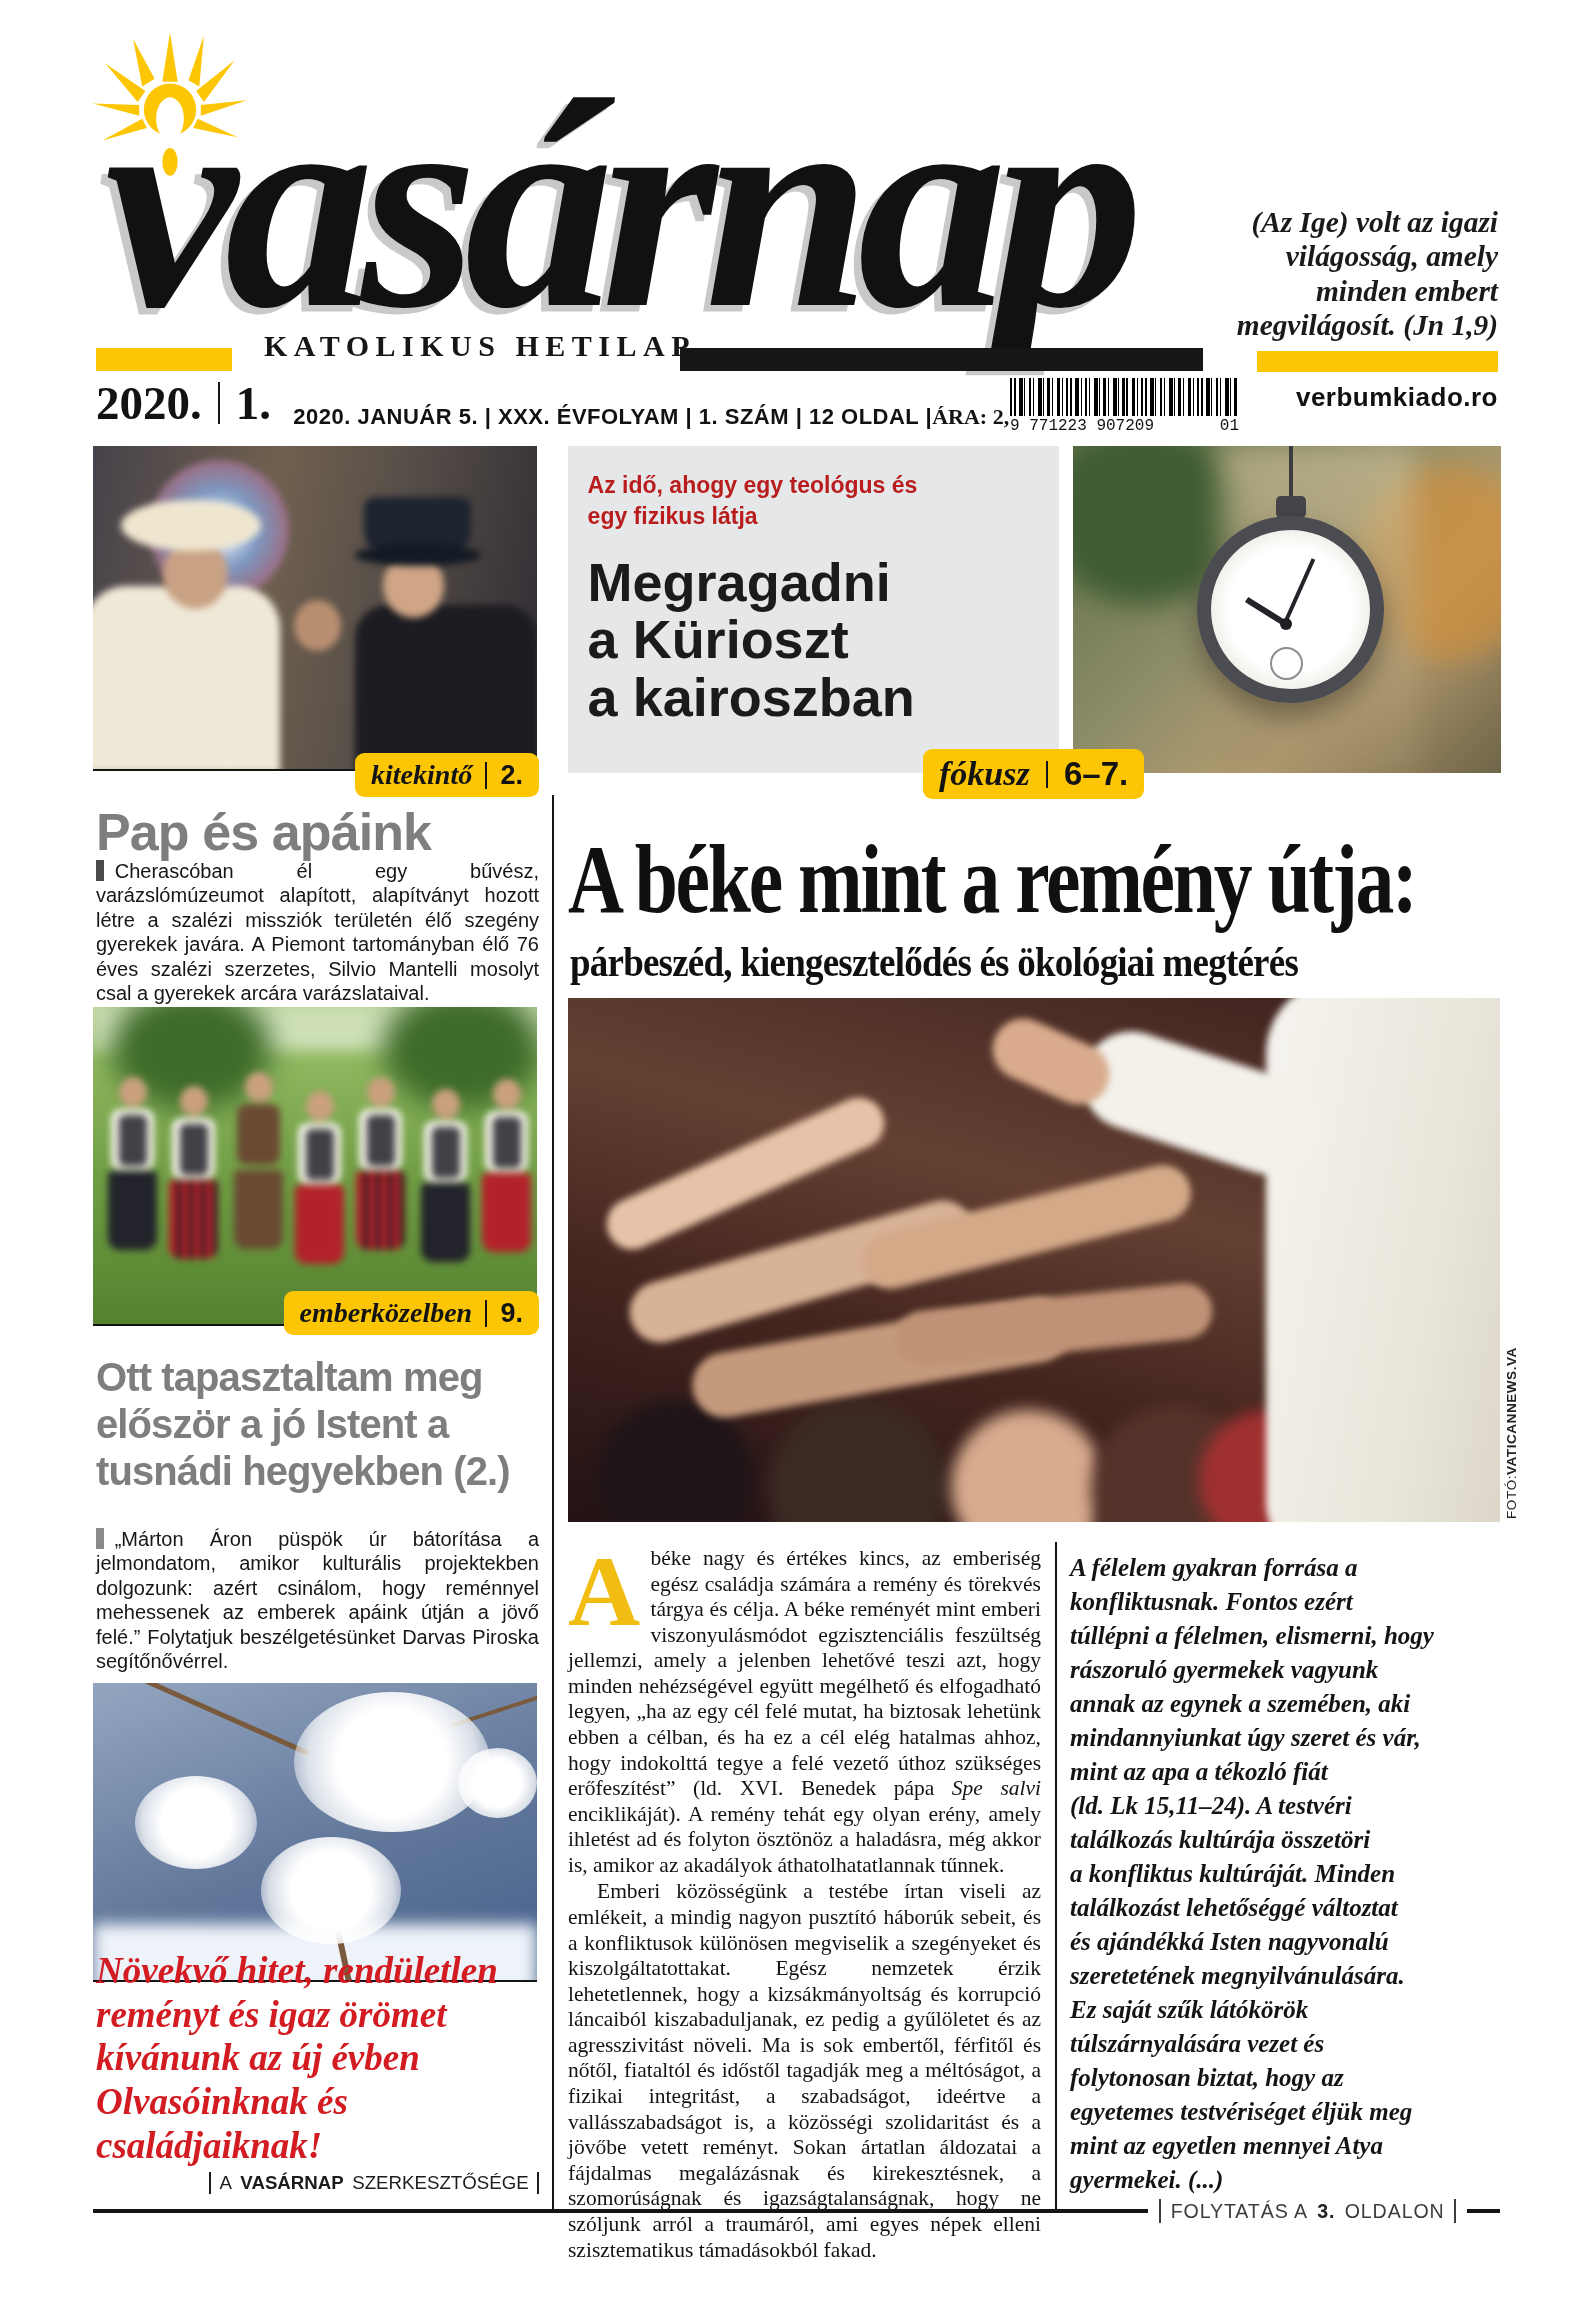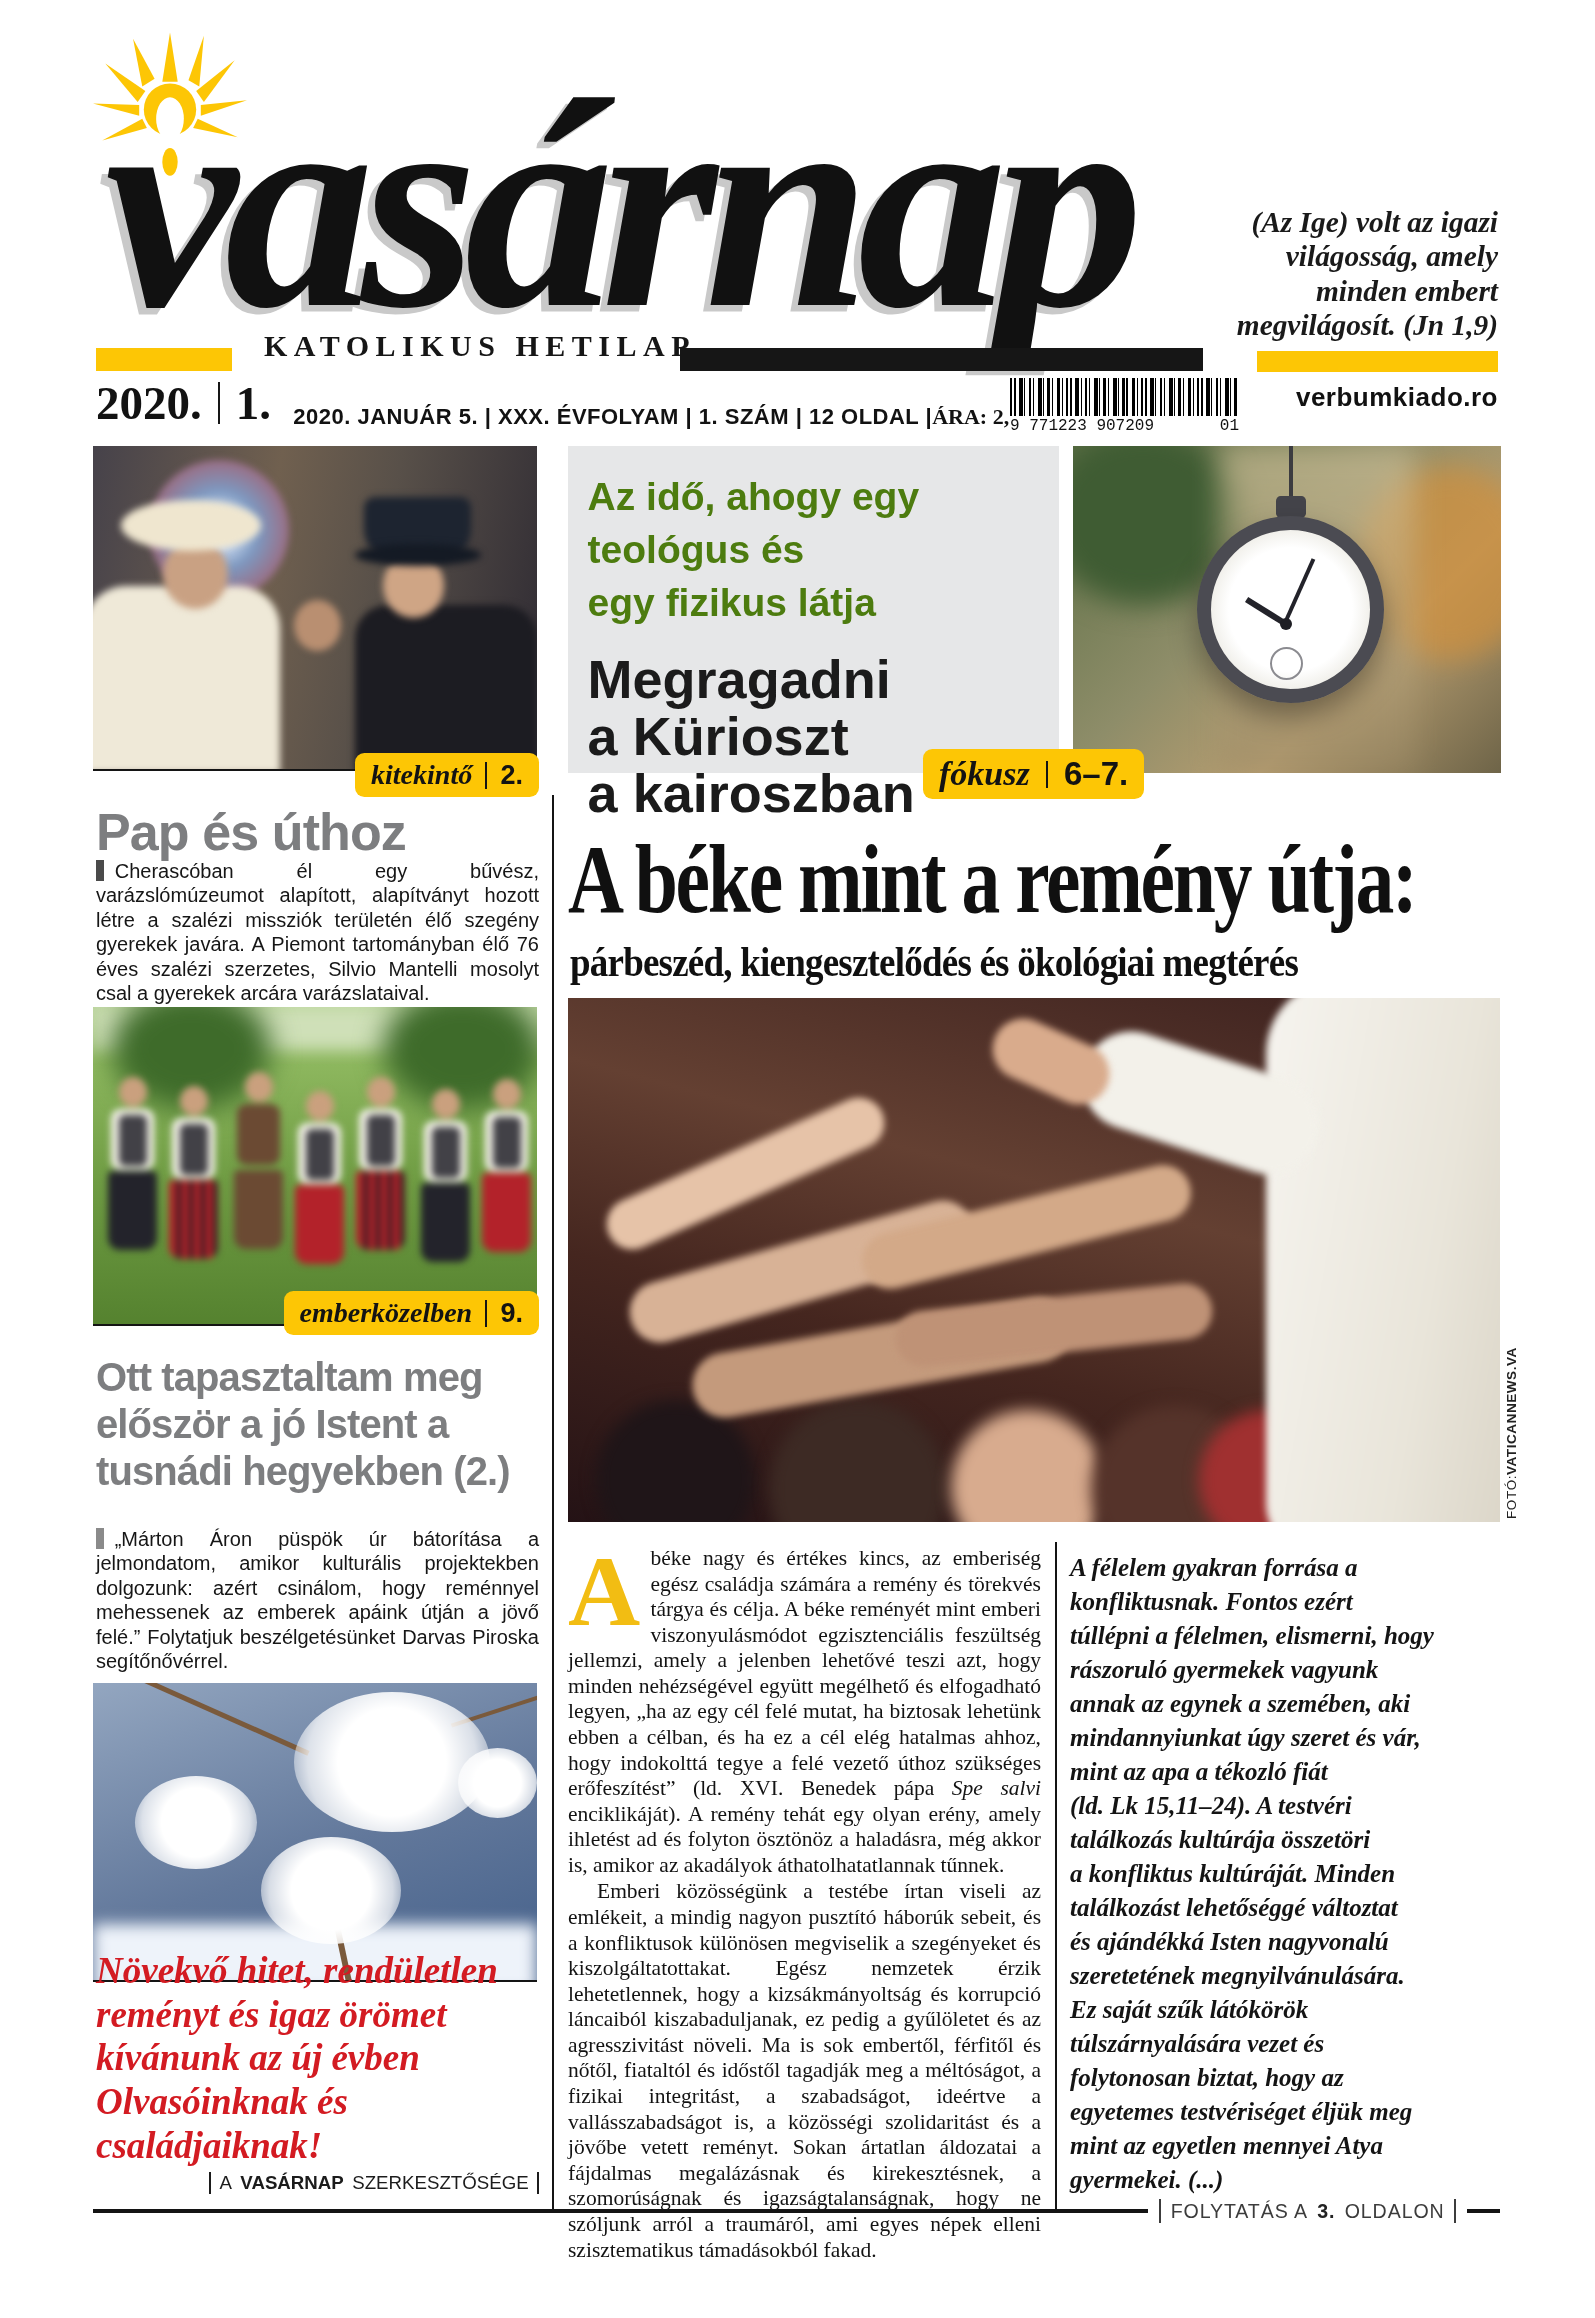--- a/index.html
+++ b/index.html
@@ -63,21 +63,21 @@
   .tag .t-div { width:2.3px; height:27px; background:#141414; }
   .tag .t-page { font-weight:bold; font-size:27px; color:#131313; }
   #tag-kitekinto { top:753px; left:auto; right:1056px; }
   #tag-ember { top:1291px; right:1056px; }
   #tag-fokusz { top:749px; left:923px; height:50px;gap:16px; }
   #tag-fokusz .t-label { font-size:34px; }
   #tag-fokusz .t-page { font-size:33px; }
 
   
   #graybox { position:absolute; left:568px; top:446px; width:491px; height:327px; background:#e6e7e8; }
-  #graybox .kicker { margin:24px 0 0 19.6px; font-weight:bold; font-size:39px; line-height:1.36; color:#4d7c0f; }
+  #graybox .kicker { margin:24px 0 0 19.6px; font-weight:bold; font-size:23px; line-height:1.36; color:#b91c1c; }
   #graybox .headline { margin:21.5px 0 0 19.6px; font-weight:bold; font-size:54px; line-height:1.06; color:#1b1b1b; }
 
   
   .gray-head { position:absolute; left:96px; width:444px; color:#7d7e80; font-weight:bold; letter-spacing:-0.9px; }
   #head-pap { top:802px; font-size:52px; }
   #head-ott { top:1354px; font-size:40px; line-height:1.18; }
   .lead-body { position:absolute; left:96px; width:443px; font-size:20px; line-height:1.22;
                text-align:justify; color:#161616; }
   #body-pap { top:859px; }
   #body-ott { top:1527px; }
@@ -260,21 +260,21 @@
     <span class="t-div"></span>
     <span class="t-page">2.</span>
   </div>
 
   <div id="tag-fokusz" class="tag">
     <span class="t-label">fókusz</span>
     <span class="t-div"></span>
     <span class="t-page">6–7.</span>
   </div>
 
-  <div id="head-pap" class="gray-head">Pap és úthoz</div>
+  <div id="head-pap" class="gray-head">Pap és apáink</div>
   <div id="body-pap" class="lead-body">
     <span class="pmark dark"></span><span>Cherascóban él egy bűvész, varázslómúzeumot alapított, alapítványt hozott létre a szalézi missziók területén élő szegény gyerekek javára. A Piemont tartományban élő 76 éves szalézi szerzetes, Silvio Mantelli mosolyt csal a gyerekek arcára varázslataival.</span>
   </div>
 
   <div id="photo-folk" class="photo">
     <div class="ph-el fk-sky blur16"></div>
     <div class="ph-el fk-tree blur30" style="left:18.7px"></div>
     <div class="ph-el fk-tree blur30" style="left:290px"></div>
     <div class="ph-el fk-fig blur8" style="left:14px">
       <div class="fk-head"></div>

